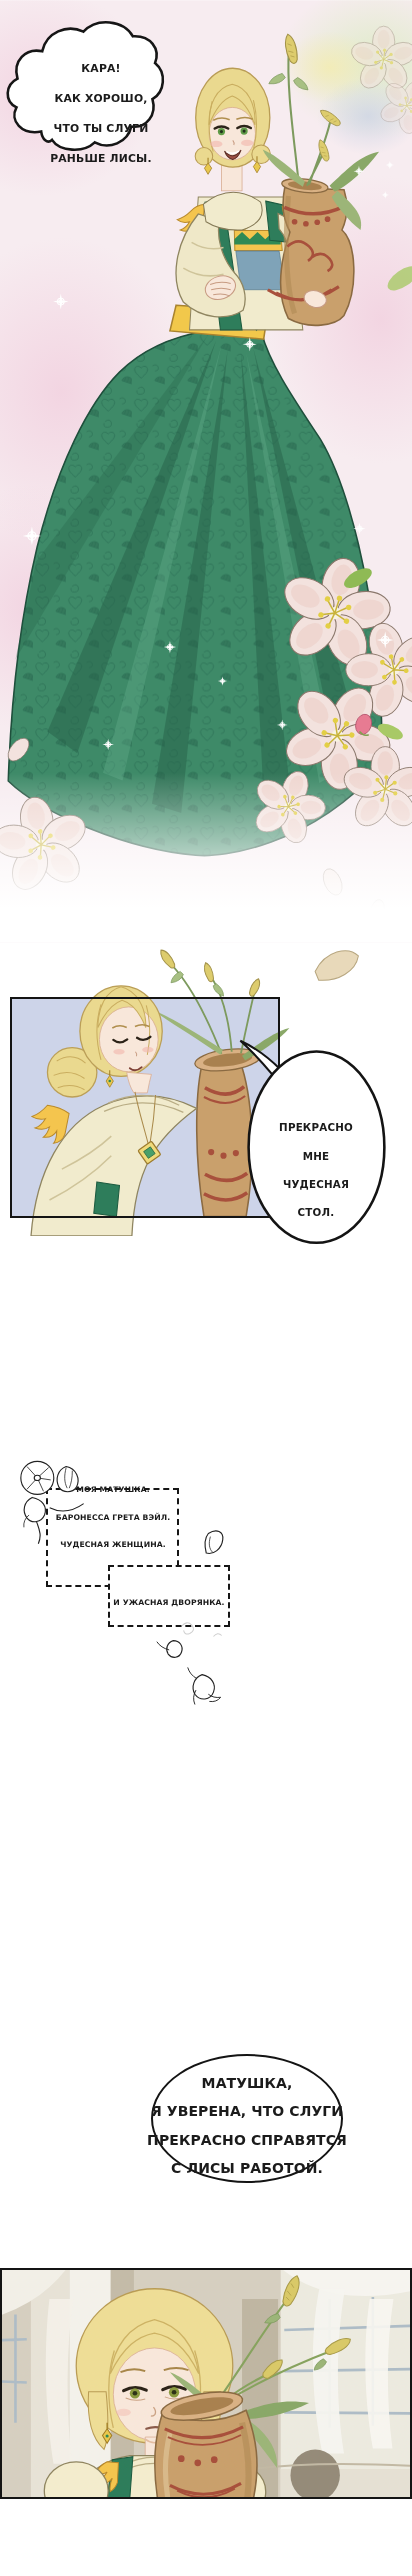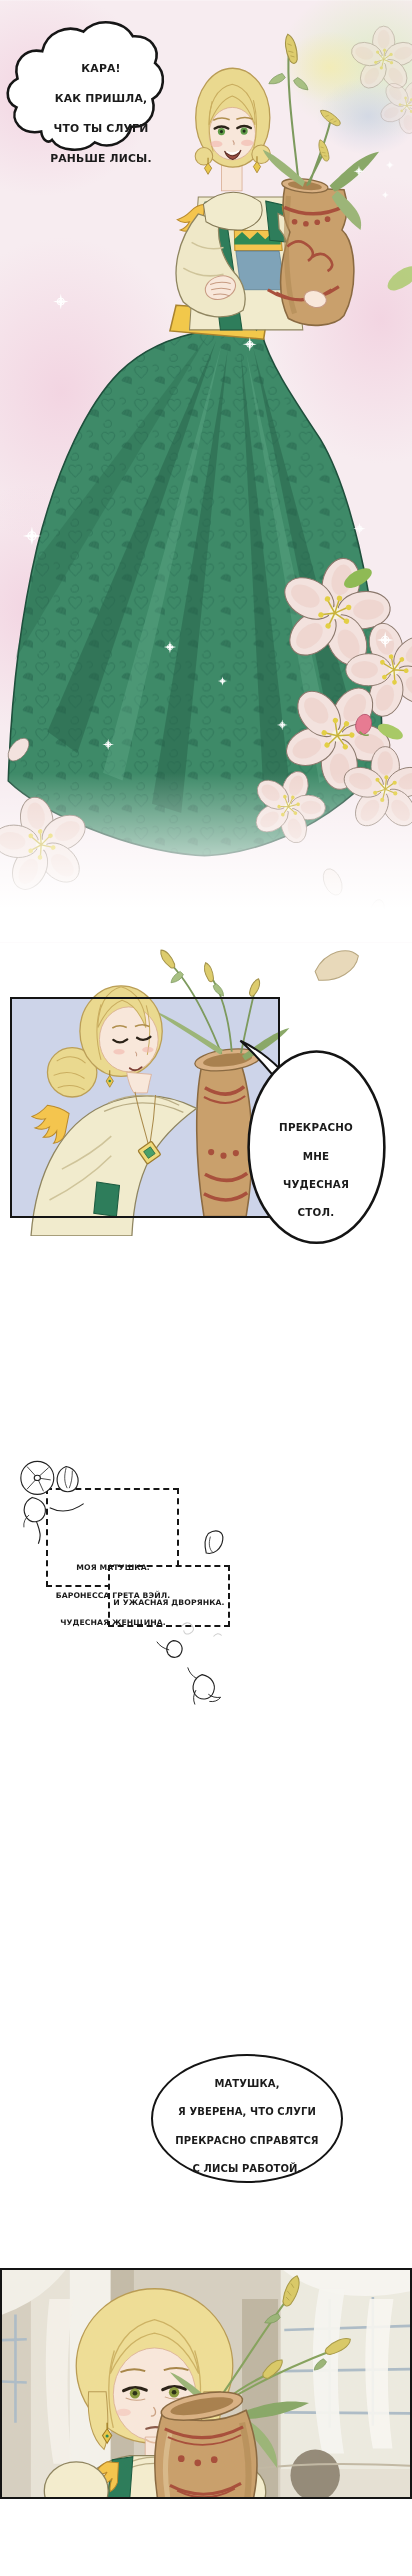--- a/index.html
+++ b/index.html
@@ -6,21 +6,21 @@
   .page{position:relative;width:412px;height:3297px;background:#fff;overflow:hidden;
         font-family:"DejaVu Sans","Liberation Sans",sans-serif;}
   .abs{position:absolute;}
   svg{display:block;}
   
   .txt{position:absolute;display:flex;flex-direction:column;align-items:center;
        justify-content:center;text-align:center;font-weight:700;color:#1b1b1b;z-index:40;}
   .txt span{display:block;white-space:nowrap;margin-top:15px;}
   .t21{font-size:10.8px;line-height:15px;letter-spacing:0.2px;}
   .t20{font-size:10.3px;line-height:13.4px;letter-spacing:0.2px;}
-  .t17{font-size:10px;line-height:13.4px;letter-spacing:0.1px;}
+  .t17{font-size:14px;line-height:13.4px;letter-spacing:0.1px;}
   .t15{font-size:7.7px;line-height:12.4px;letter-spacing:0.1px;}
   
   .frame{position:absolute;border:2.1px solid #141414;box-sizing:border-box;overflow:hidden;z-index:5;}
   .frame-border-only{position:absolute;border:2.1px solid #141414;box-sizing:border-box;
        background:transparent;z-index:12;pointer-events:none;}
   .nbox{position:absolute;border:2.6px dashed #161616;background:#ffffff;box-sizing:border-box;z-index:20;}
   .ellipse{position:absolute;background:#ffffff;border:2.6px solid #141414;border-radius:50%;
        box-sizing:border-box;z-index:30;}
 </style>
 </head>
@@ -250,21 +250,21 @@
 
     <path d="M80 255
       C42 262 18 234 32 208 C8 196 10 164 34 152 C24 118 50 92 82 99
       C90 62 130 46 162 61 C188 33 240 38 258 70 C292 68 312 94 301 122
       C324 141 320 178 296 192 C305 223 284 249 255 245 C248 276 212 291 184 276
       C162 297 116 294 101 271 C92 280 82 270 80 255 Z" fill="#ffffff" stroke="#161616" stroke-width="5"></path>
   </svg>
 
   <div class="txt t21" style="left:32px;top:67px;width:138px;height:77px;">
     <span>КАРА!</span>
-    <span>КАК ПРИШЛА,</span>
+    <span>КАК ХОРОШО,</span>
     <span>ЧТО ТЫ СЛУГИ</span>
     <span>РАНЬШЕ ЛИСЫ.</span>
   </div>
 
   <div class="frame" style="left:10.3px;top:997px;width:270px;height:221px;background:#cdd4e9;border:none;z-index:4;"></div>
 
   <svg class="abs" style="left:0;top:922px;z-index:8" width="412" height="314" viewBox="0 0 800 610">
 
     <path d="M612 96 C632 56 676 46 696 66 C691 96 656 116 619 113 Z" fill="#e8d9ba" stroke="#b7a67f" stroke-width="2"></path>
 
@@ -337,21 +337,21 @@
   <div class="txt t20" style="left:262px;top:1131px;width:108px;height:64px;">
     <span>ПРЕКРАСНО</span>
     <span>МНЕ</span>
     <span>ЧУДЕСНАЯ</span>
     <span>СТОЛ.</span>
   </div>
 
   <div class="nbox" style="left:46px;top:1488px;width:133px;height:99px;"></div>
   <div class="nbox" style="left:108px;top:1565px;width:122px;height:62px;z-index:21;"></div>
 
-  <div class="txt t15" style="left:49px;top:1550px;width:128px;height:77px;z-index:25;">
+  <div class="txt t15" style="left:49px;top:1472px;width:128px;height:77px;z-index:25;">
     <span>МОЯ МАТУШКА.</span>
     <span>БАРОНЕССА ГРЕТА ВЭЙЛ.</span>
     <span>ЧУДЕСНАЯ ЖЕНЩИНА.</span>
   </div>
   <div class="txt t15" style="left:111px;top:1566px;width:116px;height:60px;z-index:25;justify-content:center;">
     <span>И УЖАСНАЯ ДВОРЯНКА.</span>
   </div>
 
   <svg class="abs" style="left:0;top:1448px;z-index:26" width="258" height="273" viewBox="0 0 500 530">
     <g fill="#ffffff" stroke="#222222" stroke-width="2.2">

